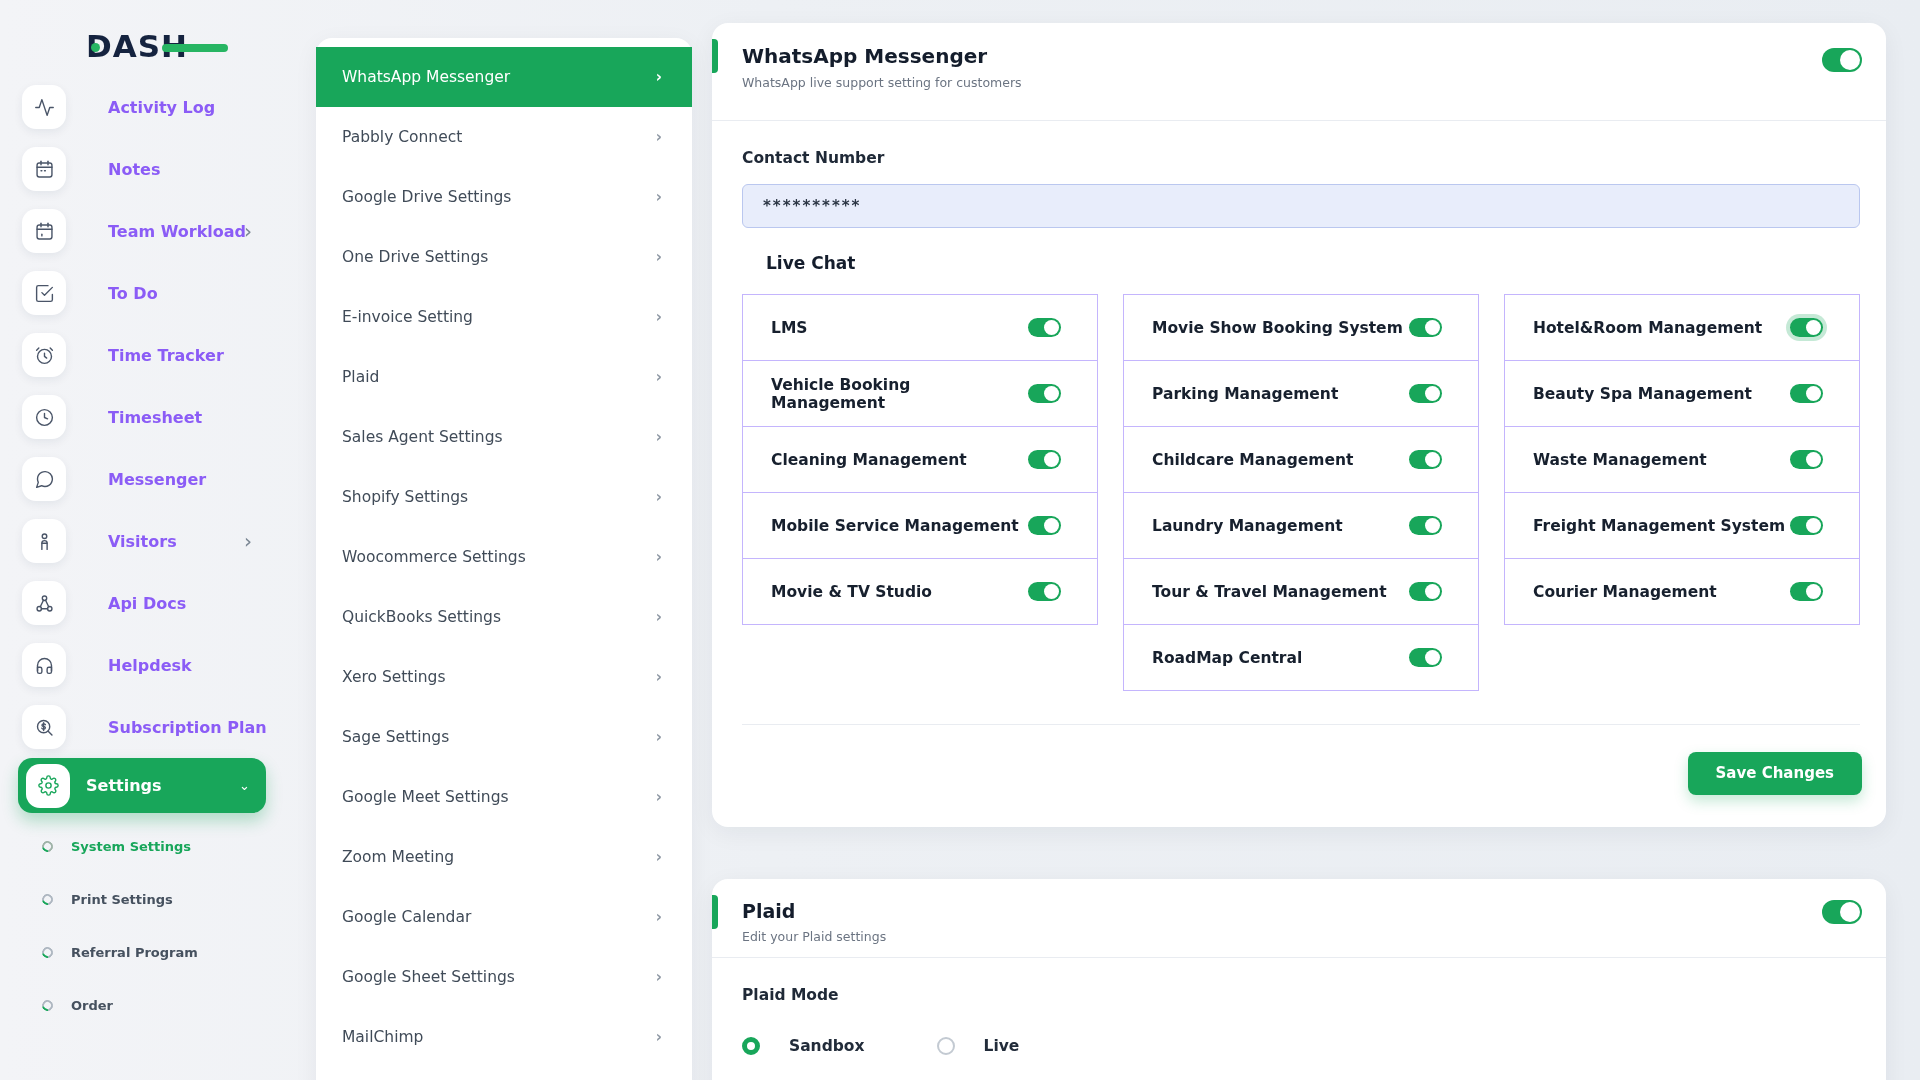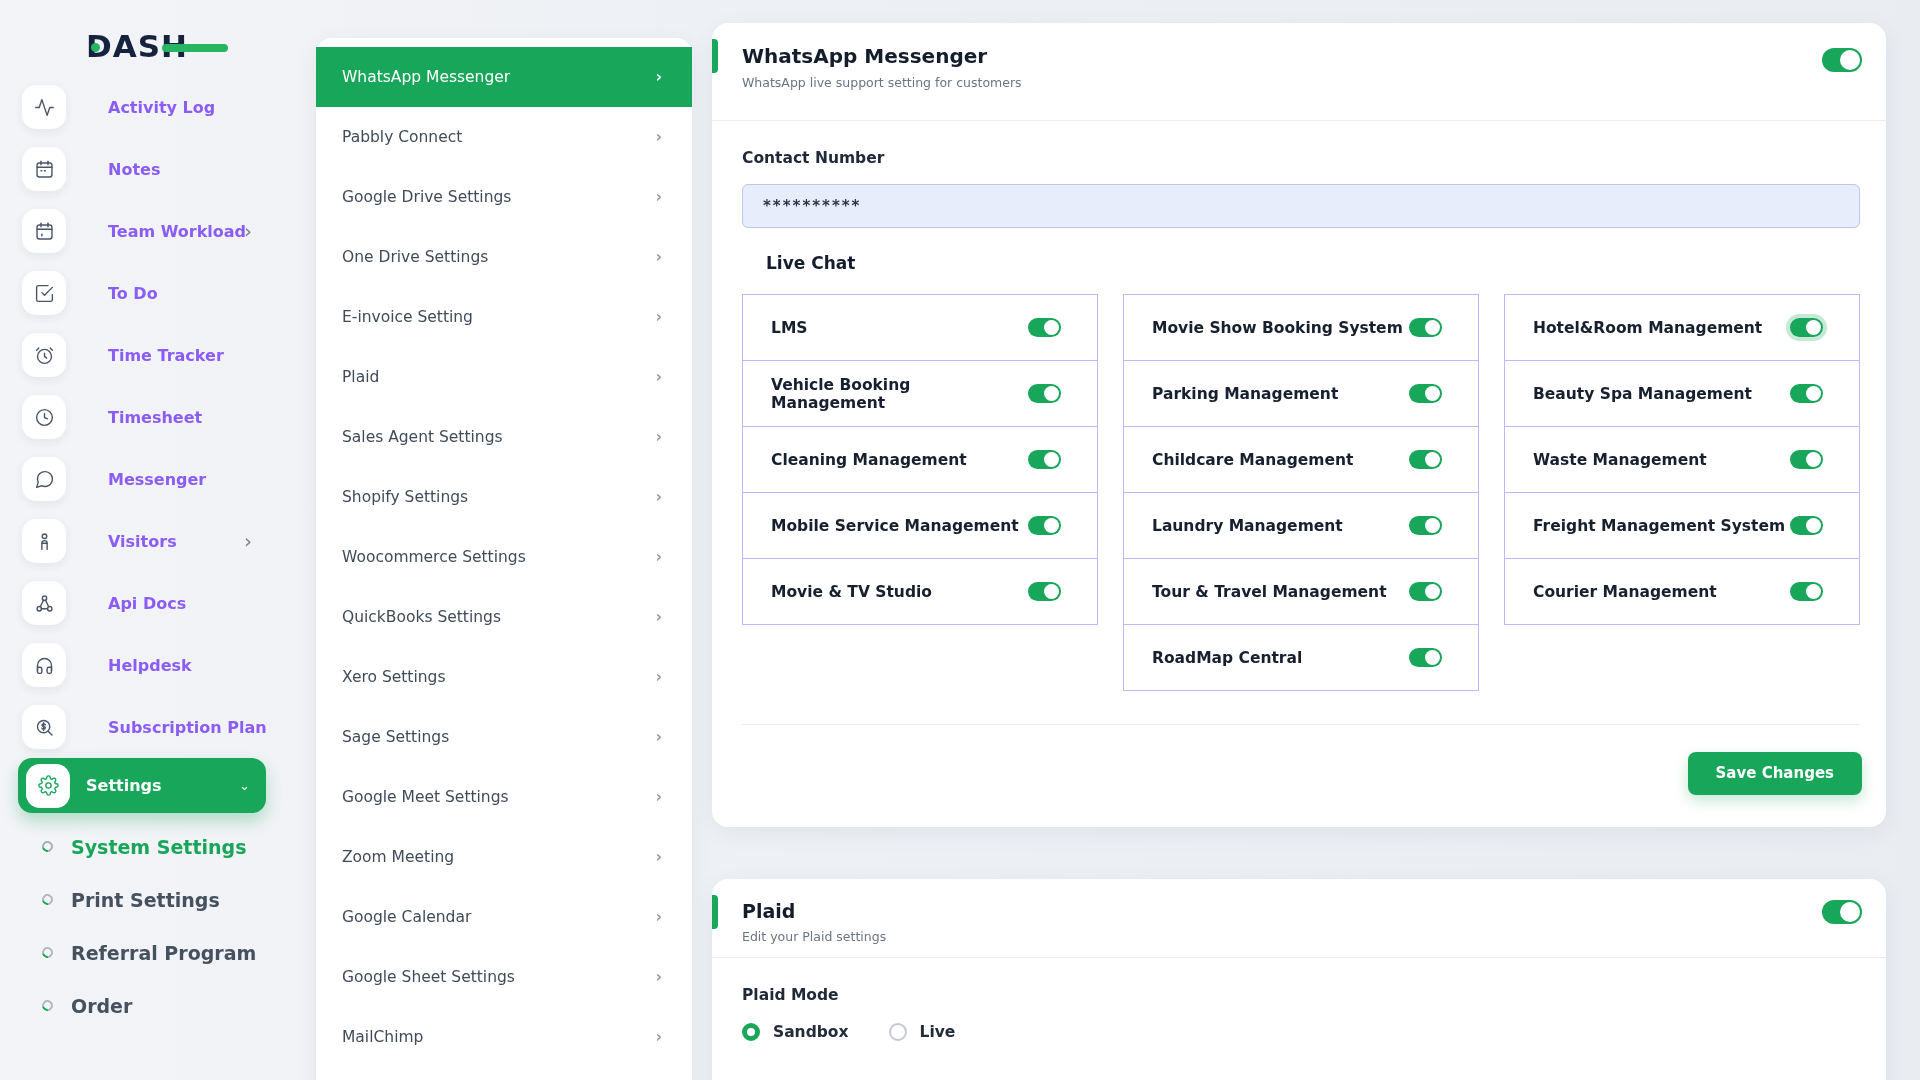--- a/index.html
+++ b/index.html
@@ -37,21 +37,21 @@
                      box-shadow:0 8px 16px rgba(24,166,90,.3); }
   .nav-item.active .icon-tile { left:8px; box-shadow:none; }
   .nav-item.active .icon-tile svg { stroke:var(--green); }
   .nav-item.active .nav-label { margin-left:68px; color:#fff; }
   .nav-item.active .nav-chev { right:16px; color:#fff; font-size:13px; }
 
   .subnav { position:absolute; left:0; top:820px; width:290px; }
   .sub-item { height:53px; display:flex; align-items:center; cursor:pointer; }
   .bullet { width:11px; height:11px; margin-left:42px; border-radius:50%;
             border:2.5px solid #aeb7c1; border-bottom-color:var(--green); transform:rotate(35deg); }
-  .sub-label { margin-left:18px; font-size:19px; font-weight:600; color:#46515f; }
+  .sub-label { margin-left:18px; font-size:13px; font-weight:600; color:#46515f; }
   .sub-item.active .sub-label { color:var(--green); }
   .sub-item.active .bullet { border-color:#9fb3a8; border-bottom-color:var(--green); }
 
   
   .menu-card { position:absolute; left:316px; top:38px; width:376px; height:1100px;
                background:#fff; border-radius:16px 16px 0 0; box-shadow:var(--card-shadow); padding-top:9px; }
   .menu-item { height:60px; display:flex; align-items:center; justify-content:space-between;
                padding:0 30px 0 26px; cursor:pointer; }
   .menu-label { font-size:15.5px; font-weight:500; color:#404b58; }
   .menu-chev { color:#8d97a3; font-size:15px; font-weight:700; }
@@ -97,21 +97,21 @@
   .wa-footer-divider { margin-top:33px; }
   .card-footer { height:96px; display:flex; align-items:center; justify-content:flex-end; padding-right:24px; }
   .btn-primary { height:43px; padding:0 28px; border:none; border-radius:8px; background:var(--green);
                  color:#fff; font-family:inherit; font-size:15px; font-weight:600; cursor:pointer;
                  box-shadow:0 6px 14px rgba(24,166,90,.25); }
 
   
   .plaid-card { margin-top:52px; height:380px; }
   .plaid-head { height:78px; }
   .plaid-head .card-title { font-size:19px; }
-  .radio-row { display:flex; align-items:center; margin-top:19px; }
+  .radio-row { display:flex; align-items:center; margin-top:33px;gap:16px; }
   .radio { width:18px; height:18px; border-radius:50%; background:#fff; flex:none; cursor:pointer; }
   .radio.on { border:5.5px solid var(--green); }
   .radio.off { border:2px solid #c3cad2; }
   .radio-label { margin:0 0 0 13px; font-size:15.5px; font-weight:600; color:#222c3a; }
   .radio-gap { width:40px; }
 </style>
 </head>
 <body>
 
 <div class="page">

